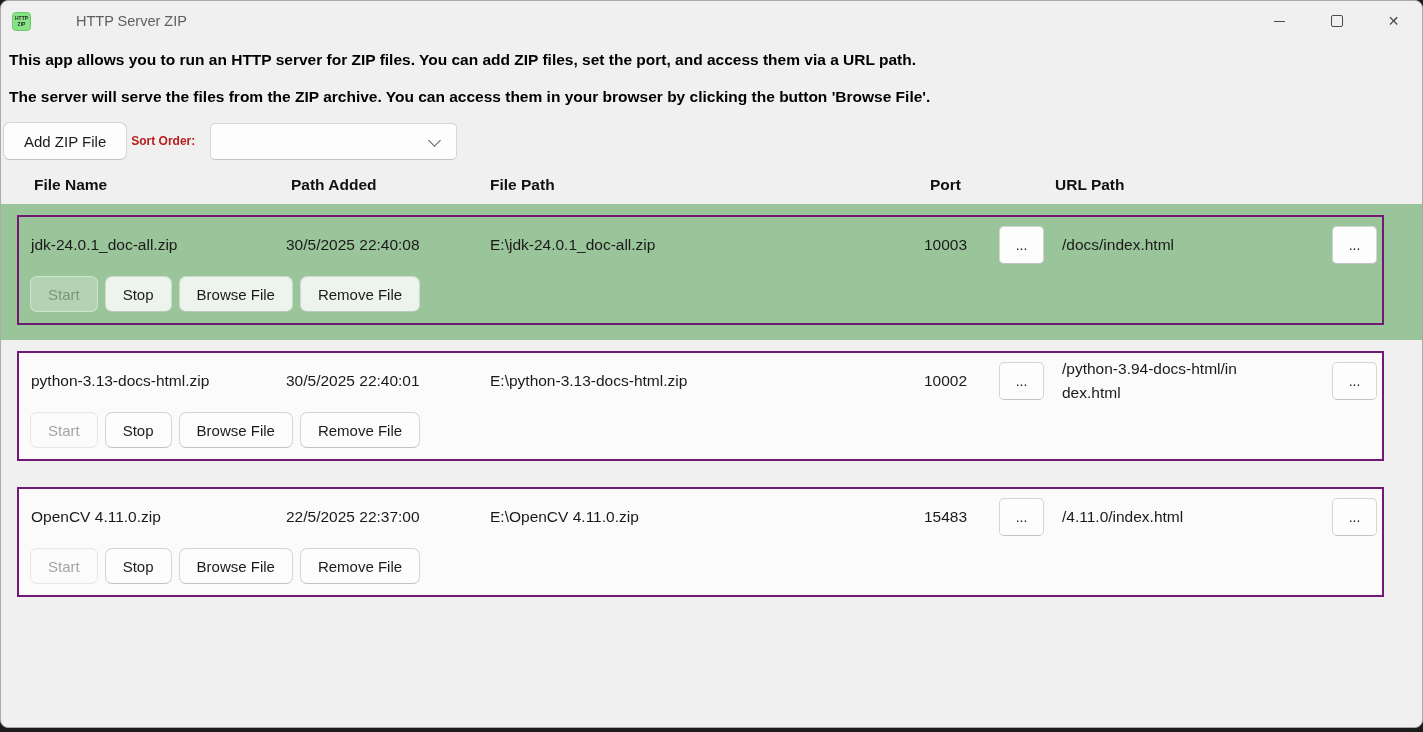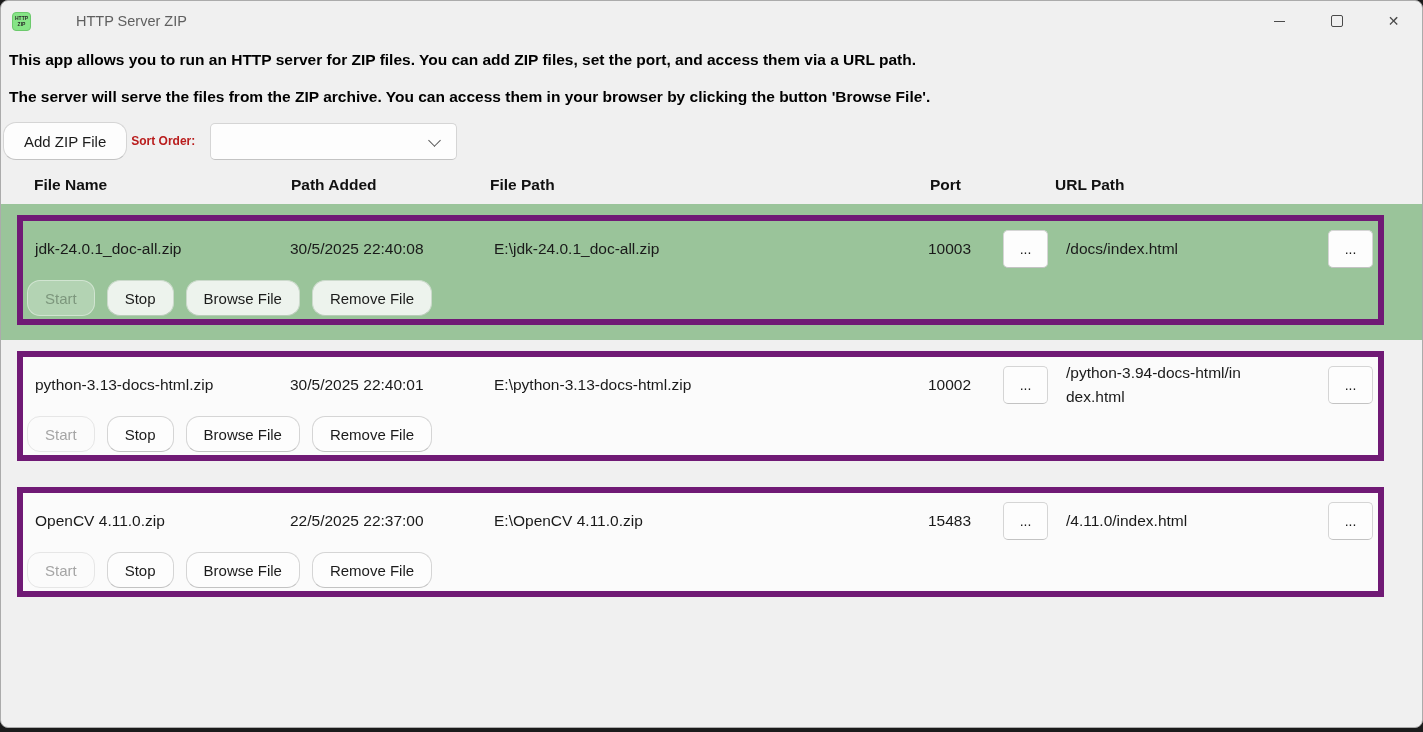--- a/index.html
+++ b/index.html
@@ -27,21 +27,21 @@
   .max-glyph{width:10px;height:10px;border:1px solid #4a4a4a;border-radius:2px;}
   .close-glyph{font-size:14px;color:#4a4a4a;}
   
   .intro{margin:10px 0 0 8px;}
   .intro p{margin:0;font-size:15.5px;font-weight:bold;color:#000;}
   .intro p + p{margin-top:19px;}
   
   .toolbar{display:flex;align-items:center;margin:16px 0 0 2px;height:38px;}
   .btn{
     box-sizing:border-box;height:38px;padding:0 20px;
-    background:#fdfdfd;border:1px solid #d5d5d5;border-bottom-color:#c3c3c3;border-radius:13px;
+    background:#fdfdfd;border:1px solid #d5d5d5;border-bottom-color:#c3c3c3;border-radius:7px;
     font-family:inherit;font-size:15px;color:#1b1b1b;cursor:default;
   }
   .sort-label{font-weight:bold;font-size:12px;color:#b91c1c;margin-left:4px;}
   .combobox{
     box-sizing:border-box;width:247px;height:37px;margin-left:15px;position:relative;
     background:#fdfdfd;border:1px solid #d5d5d5;border-bottom-color:#c3c3c3;border-radius:5px;
     font-size:15px;color:#1b1b1b;display:flex;align-items:center;padding-left:12px;
   }
   .chevron{
     position:absolute;right:17px;top:12px;width:8px;height:8px;
@@ -50,33 +50,33 @@
   }
   
   .table-header{display:flex;margin-top:16px;padding-left:33px;font-size:15.5px;font-weight:bold;color:#111;}
   .h-name{width:257px;}.h-date{width:199px;}.h-path{width:440px;}.h-port{width:125px;}.h-url{flex:1;}
   
   .list{margin-top:10px;}
   .item{height:136px;position:relative;}
   .item.selected{background:#9ac49a;}
   .row-box{
     position:absolute;left:16px;right:38px;top:11px;height:110px;box-sizing:border-box;
-    border:6px solid #701a75;background:#fbfbfb;display:flex;flex-direction:column;
+    border:2px solid #701a75;background:#fbfbfb;display:flex;flex-direction:column;
   }
   .item.selected .row-box{background:transparent;}
   .fields{display:flex;align-items:center;height:56px;padding-left:12px;font-size:15.5px;color:#1a1a1a;}
   .f-name{width:255px;}.f-date{width:204px;}.f-path{width:434px;}.f-port{width:75px;}
   .btn-ellipsis{
     box-sizing:border-box;width:45px;height:38px;flex:none;padding:0;
     background:#fdfdfd;border:1px solid #d5d5d5;border-bottom-color:#c3c3c3;border-radius:5px;
     font-family:inherit;font-size:14px;color:#1b1b1b;
   }
   .f-url{width:178px;margin-left:18px;word-break:break-all;line-height:24px;}
   .url-btn{margin-left:auto;margin-right:5px;}
-  .actions{display:flex;gap:12px;padding-left:4px;margin-top:3px;}
+  .actions{display:flex;gap:7px;padding-left:11px;margin-top:3px;}
   .actions .btn{height:36px;padding:0 17px;}
   .btn.disabled{color:#a5a5a5;background:#fbfbfb;border-color:#e6e6e6;}
   .item.selected .btn{background:#edf3ed;border-color:#ccdacc;border-bottom-color:#b9cbb9;}
   .item.selected .btn.disabled{background:rgba(255,255,255,0.25);border-color:rgba(255,255,255,0.40);color:#7d977d;}
 </style>
 </head>
 <body>
 
 <div class="window">
 

